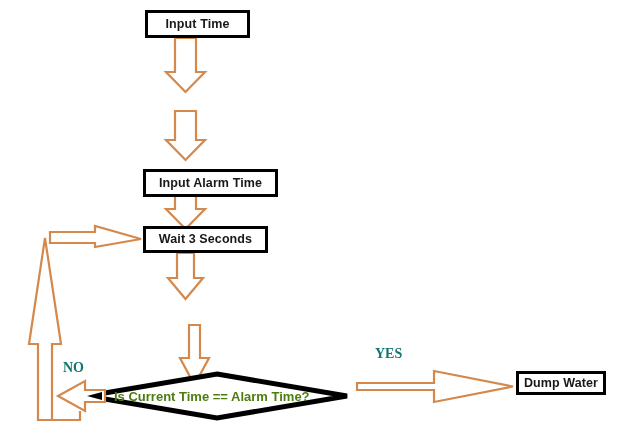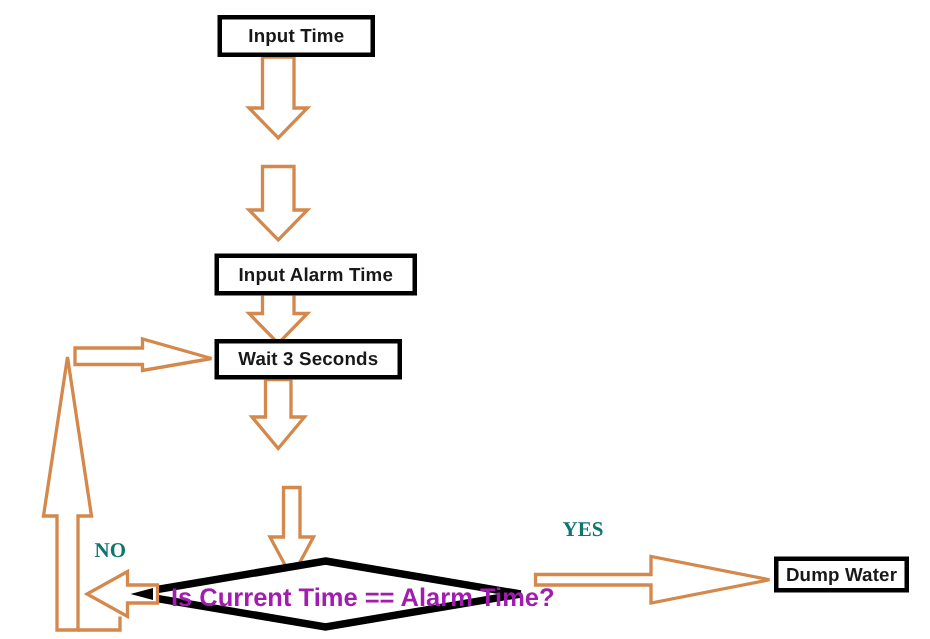--- a/index.html
+++ b/index.html
@@ -40,23 +40,23 @@
   .node-label {
     font-size: 12.5px;
     font-weight: 600;
     letter-spacing: 0.1px;
     line-height: 1;
     color: #181818;
   }
   .decision-label {
     position: absolute;
     z-index: 6;
-    font-size: 17px;
+    font-size: 13px;
     font-weight: 600;
-    color: #a21caf;
+    color: #4d7c0f;
     white-space: nowrap;
     font-family: "Liberation Sans", sans-serif;
   }
   .edge-label {
     position: absolute;
     z-index: 6;
     font-size: 14px;
     font-weight: 600;
     color: #0f766e;
     white-space: nowrap;

